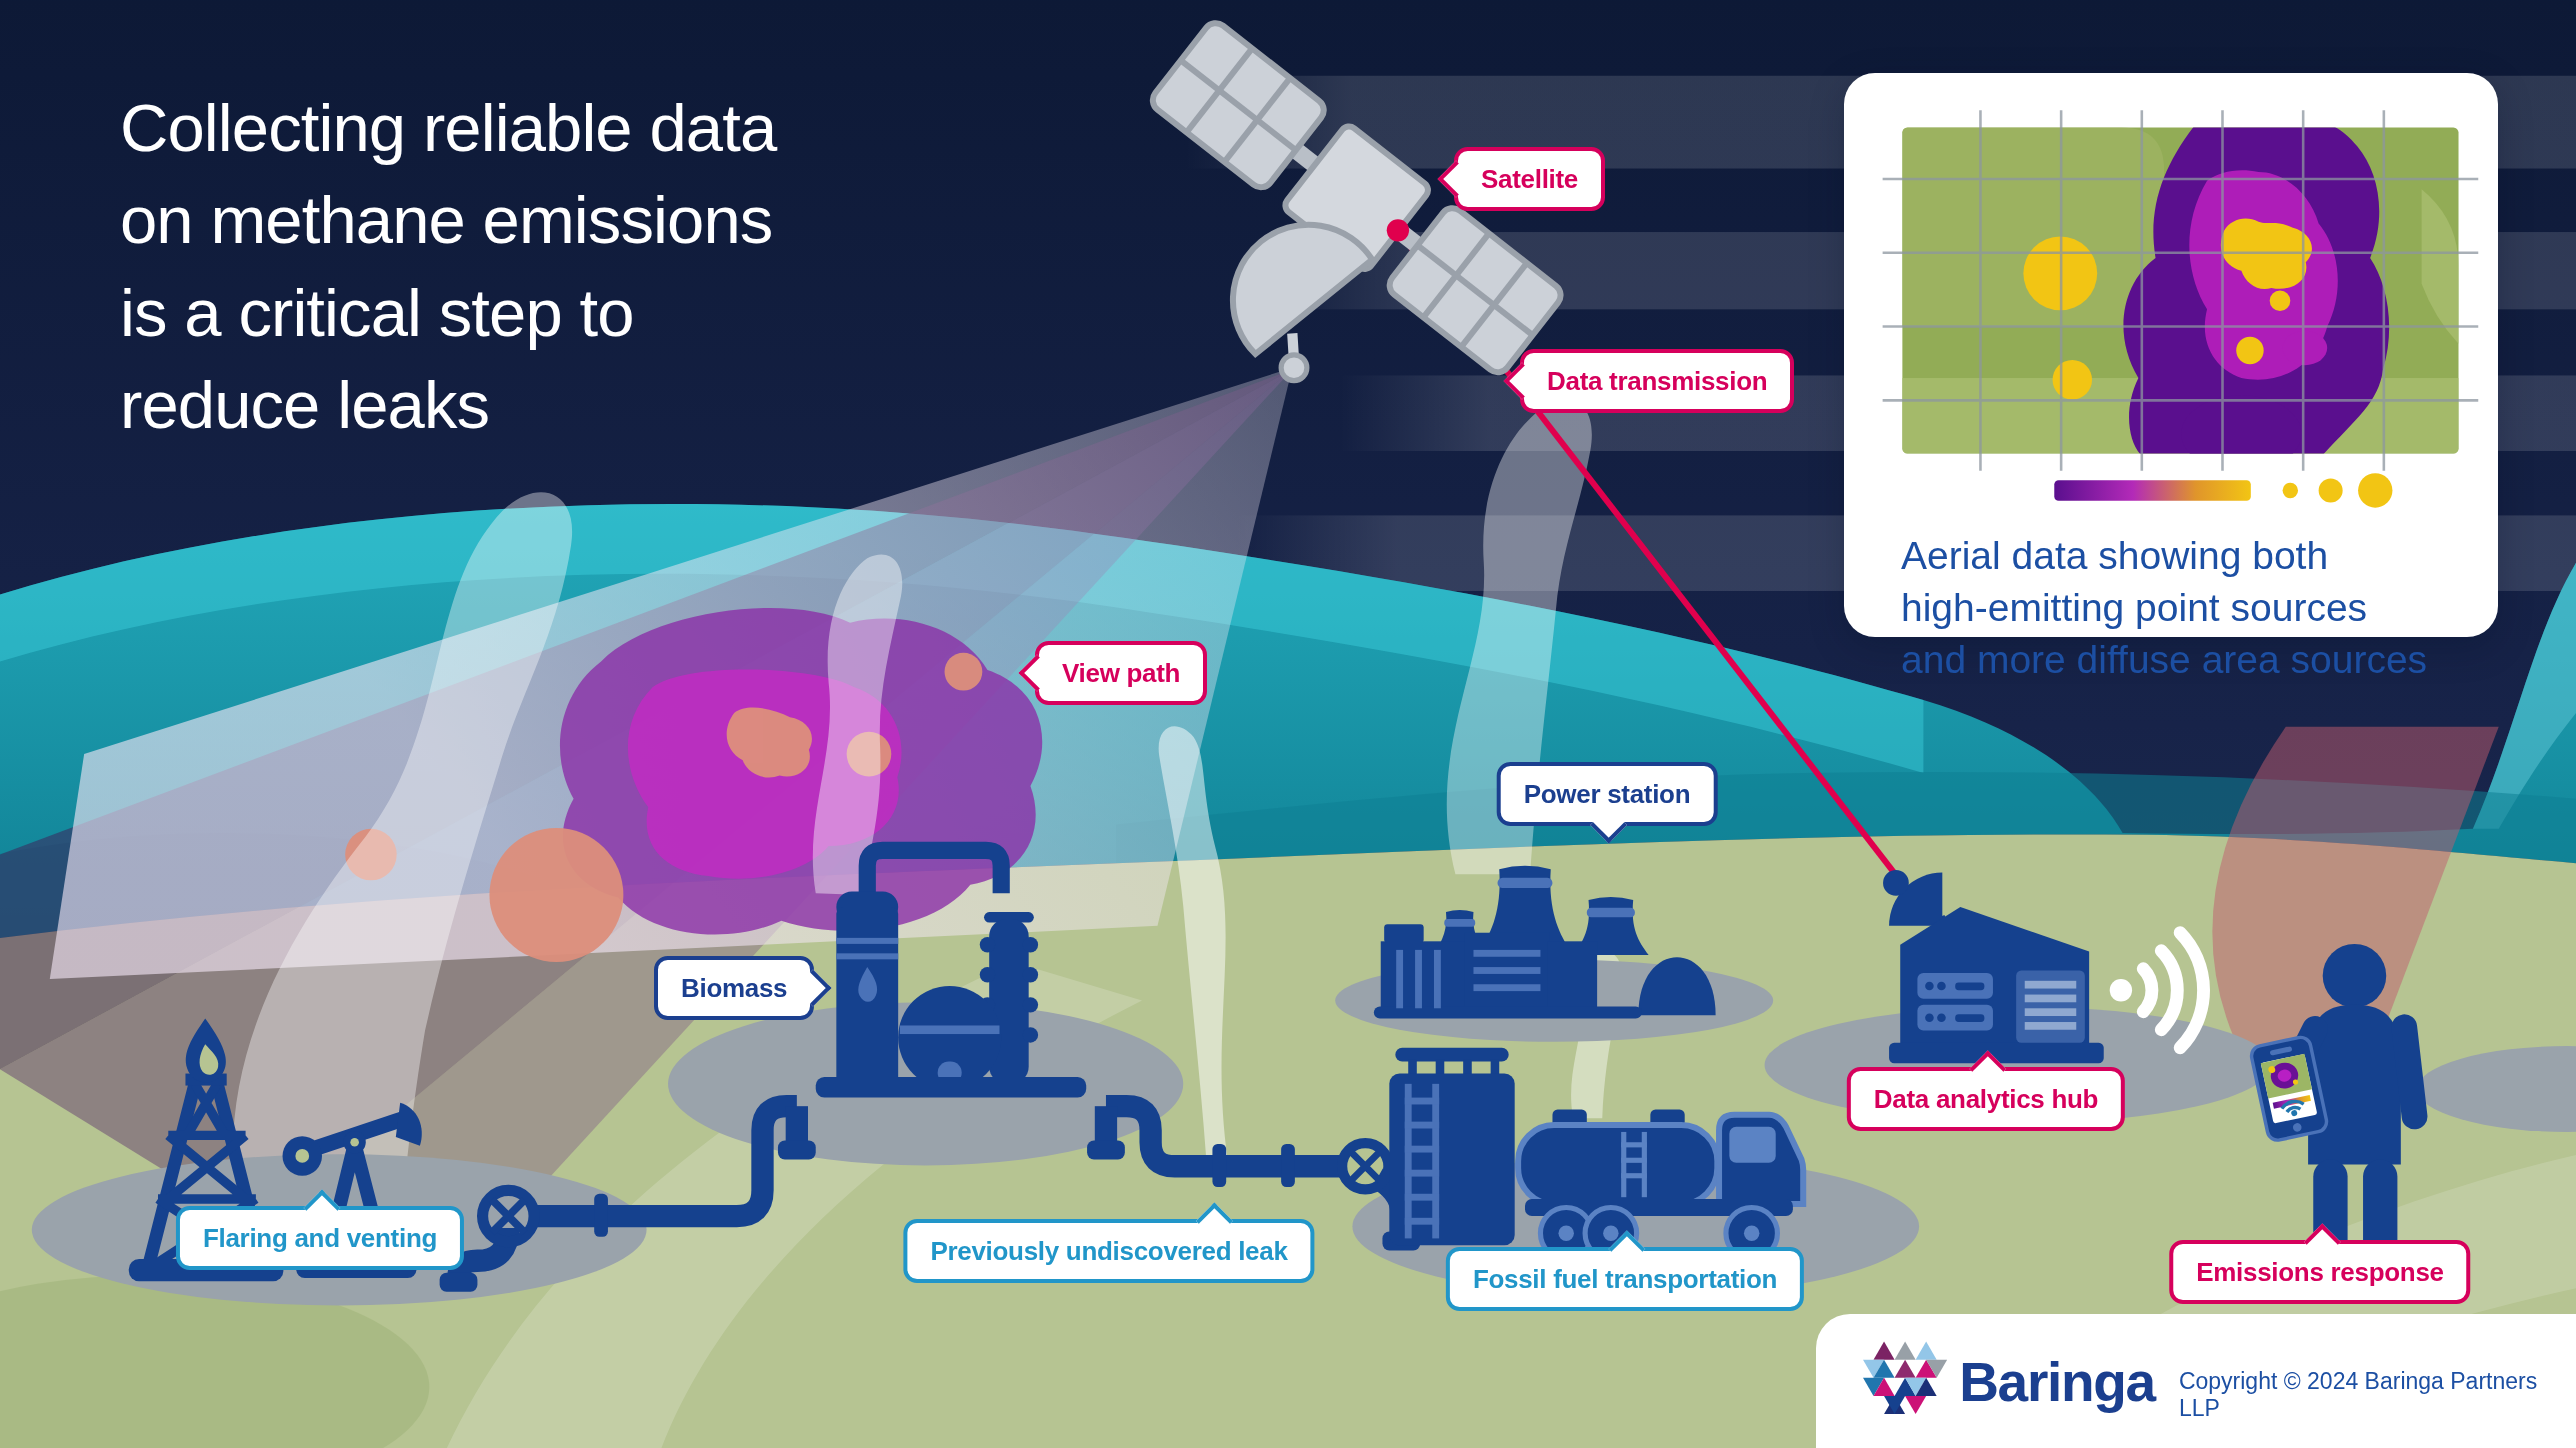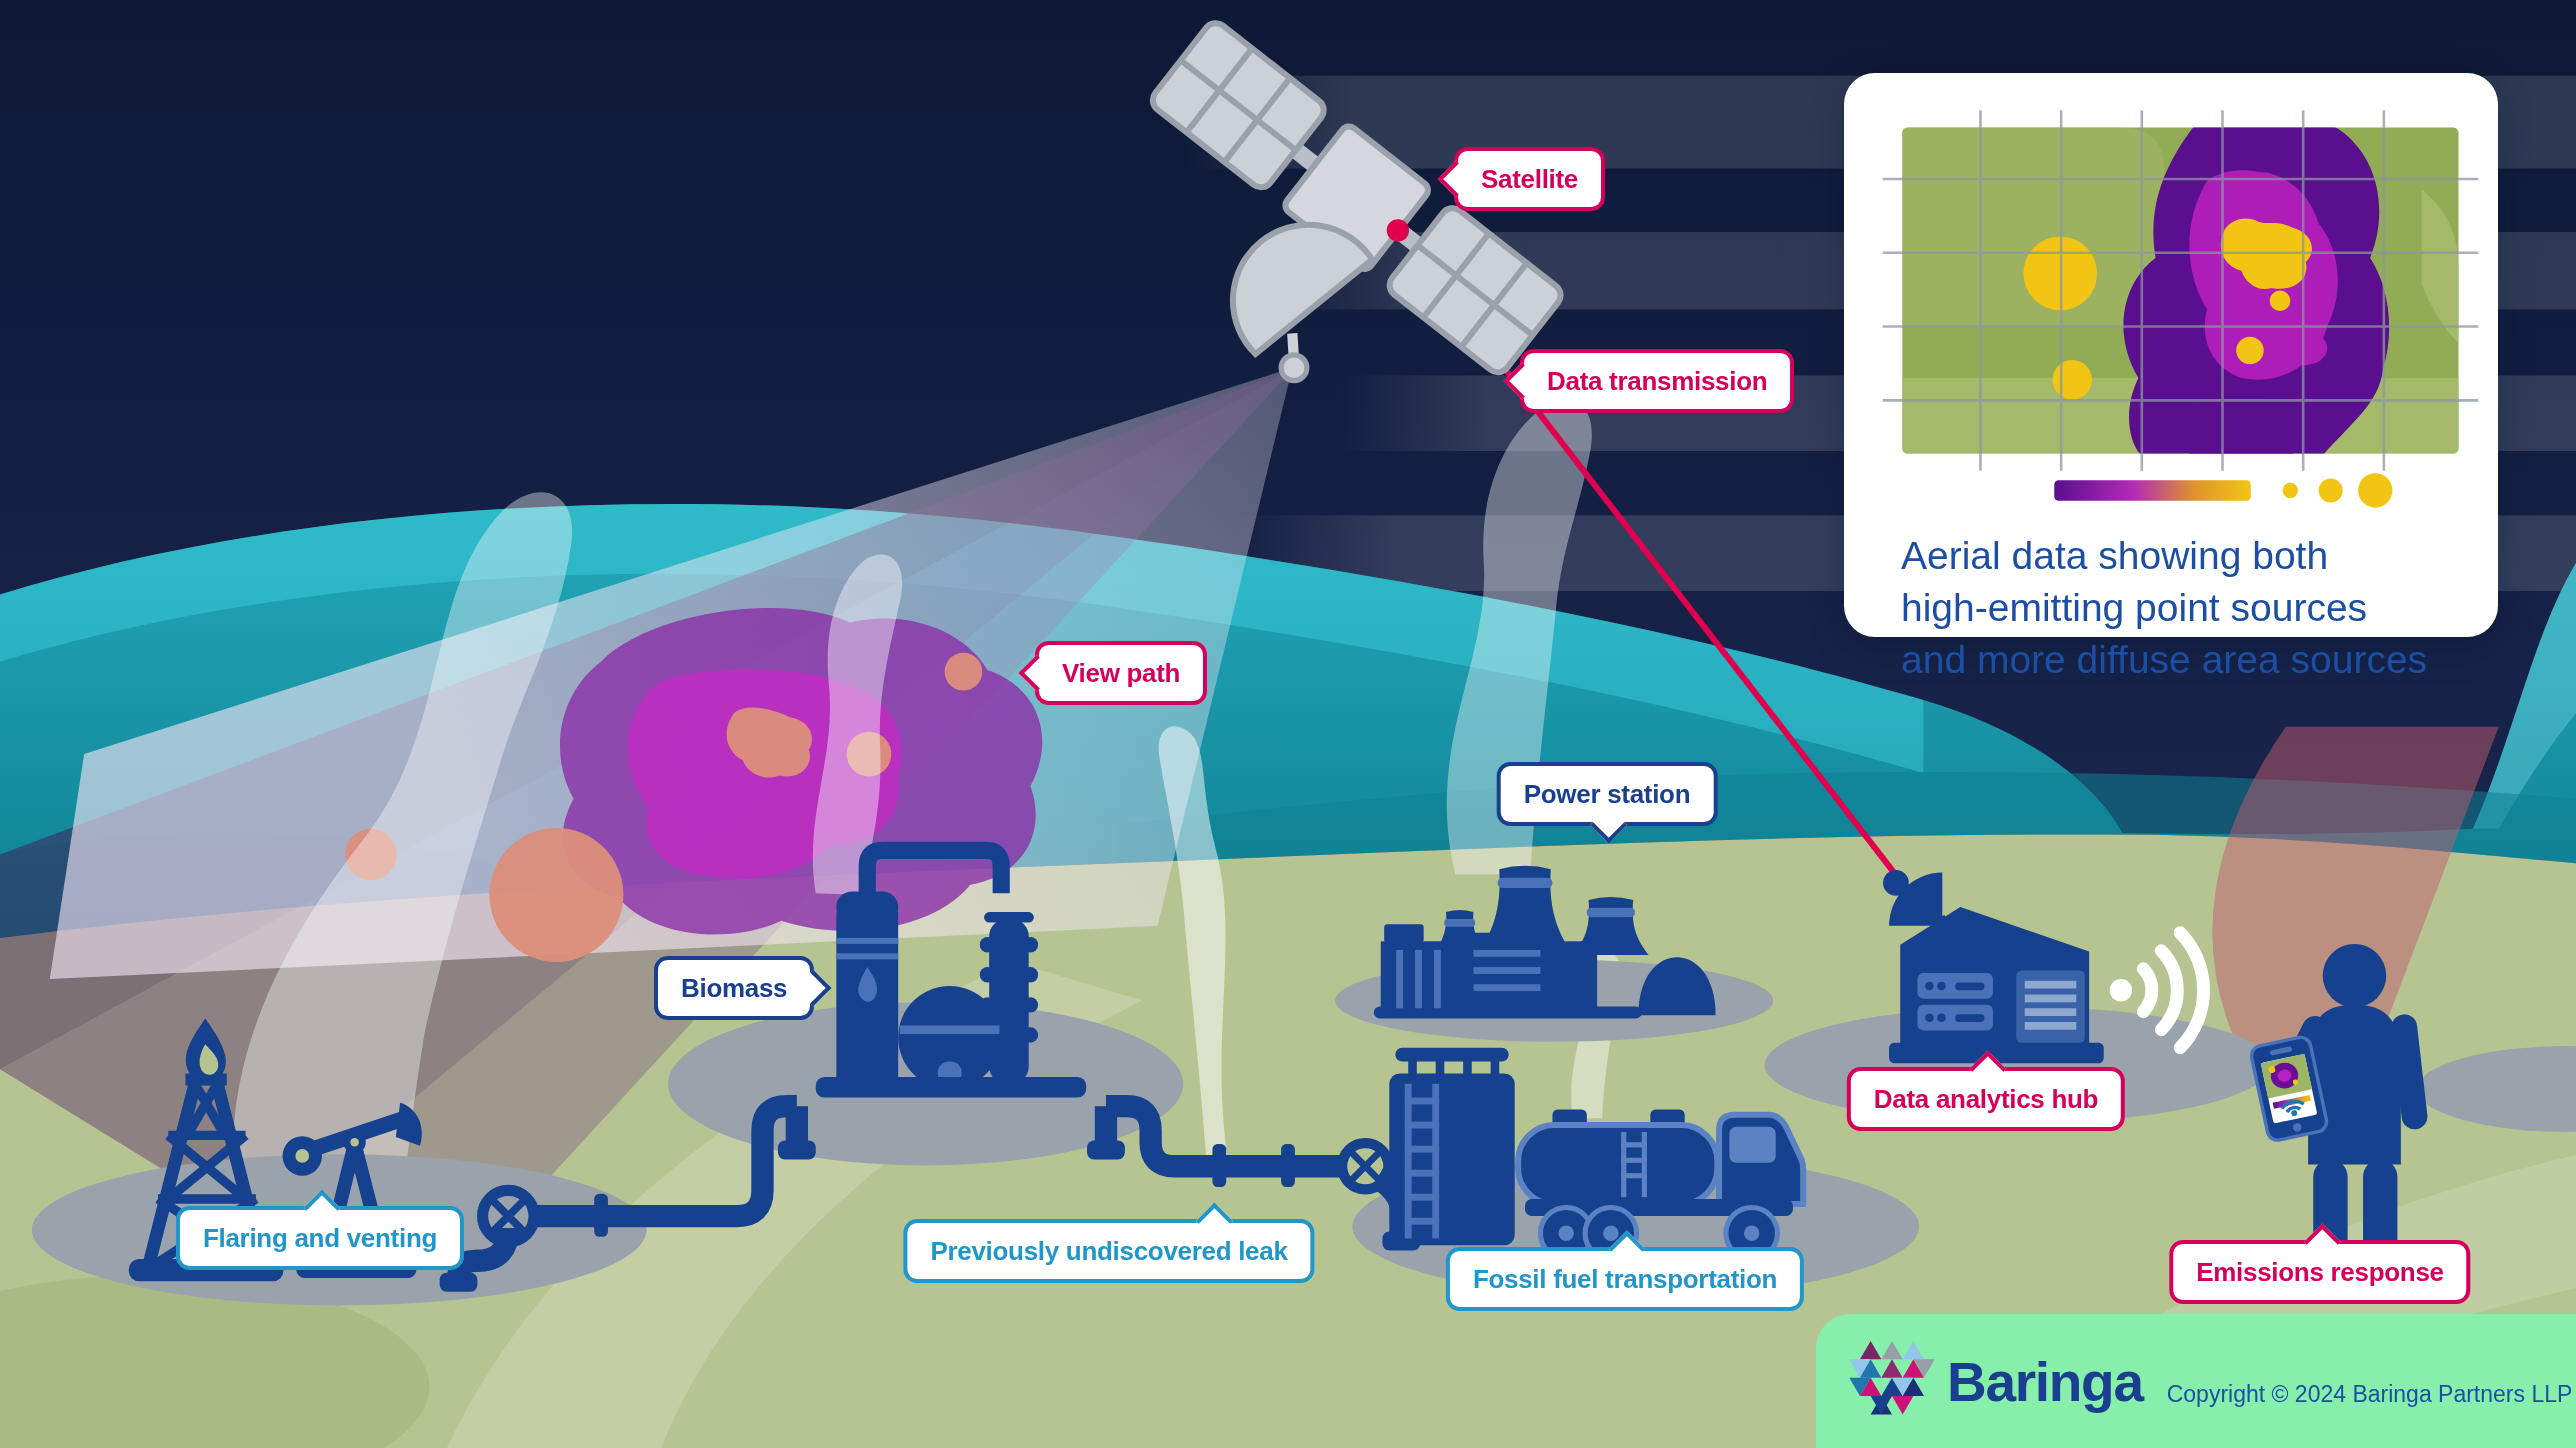--- a/index.html
+++ b/index.html
@@ -35,22 +35,22 @@
   
   .aerial-card{position:absolute;left:1844px;top:73px;width:654px;height:564px;
                background:#ffffff;border-radius:31px;z-index:20;
                box-shadow:0 10.3px 34px rgba(5,15,40,.25);}
   .aerial-card svg{position:absolute;left:0;top:0;}
   .caption{position:absolute;left:57px;top:457px;width:550px;color:#1c4fa3;
            font-size:39px;line-height:1.33;font-weight:500;white-space:pre-line;}
 
   
   .footer-card{position:absolute;left:1816px;top:1314px;width:760px;height:135px;
-               background:#86efac;border-top-left-radius:34px;z-index:20;
-               display:flex;align-items:center;padding-left:33px;box-sizing:border-box;}
+               background:#ffffff;border-top-left-radius:34px;z-index:20;
+               display:flex;align-items:center;padding-left:47px;box-sizing:border-box;}
   .brand{color:#1b3f8f;font-size:55px;font-weight:700;letter-spacing:-1.3px;margin-left:12px;}
   .copyright{color:#1c4fa3;font-size:23px;margin-left:24px;margin-top:26px;}
 </style>
 </head>
 <body>
 
 <div id="stage">
 
 <svg id="scene" viewBox="0 0 3000 1687">
   <defs>
@@ -386,20 +386,24 @@
     <g stroke="#2176ae" stroke-width="4" fill="none">
       <path d="M2657,1294 A11,11 0 0 1 2673,1294"></path>
       <path d="M2652,1289 A18,18 0 0 1 2678,1289"></path>
     </g>
     <circle cx="2665" cy="1297" r="3.5" fill="#2176ae"></circle>
     <circle cx="2665" cy="1314" r="5" fill="#4a72b8"></circle>
   </g>
 
 </svg>
 
+<div class="title">Collecting reliable data
+on methane emissions
+is a critical step to
+reduce leaks</div>
 
 <div class="aerial-card">
   <svg width="654" height="447" viewBox="2147 85 762 520">
     <rect x="2215" y="148" width="648" height="380" rx="6" fill="#92ac56"></rect>
     <g clip-path="url(#mapClip)">
       <path d="M2215,148 H2470 Q2520,148 2520,198 L2520,330 Q2520,380 2470,380 L2215,380 Z" fill="#9cb260"></path>
       <rect x="2215" y="440" width="648" height="88" fill="#a4ba6a"></rect>
       <path d="M2820,220 Q2863,255 2863,310 L2863,400 Q2835,370 2820,330 Z" fill="#a4ba6a"></path>
       <g>
         <path d="M2560,140 C2520,190 2500,240 2510,300 C2470,330 2460,390 2490,440 C2470,480 2480,525 2500,535

